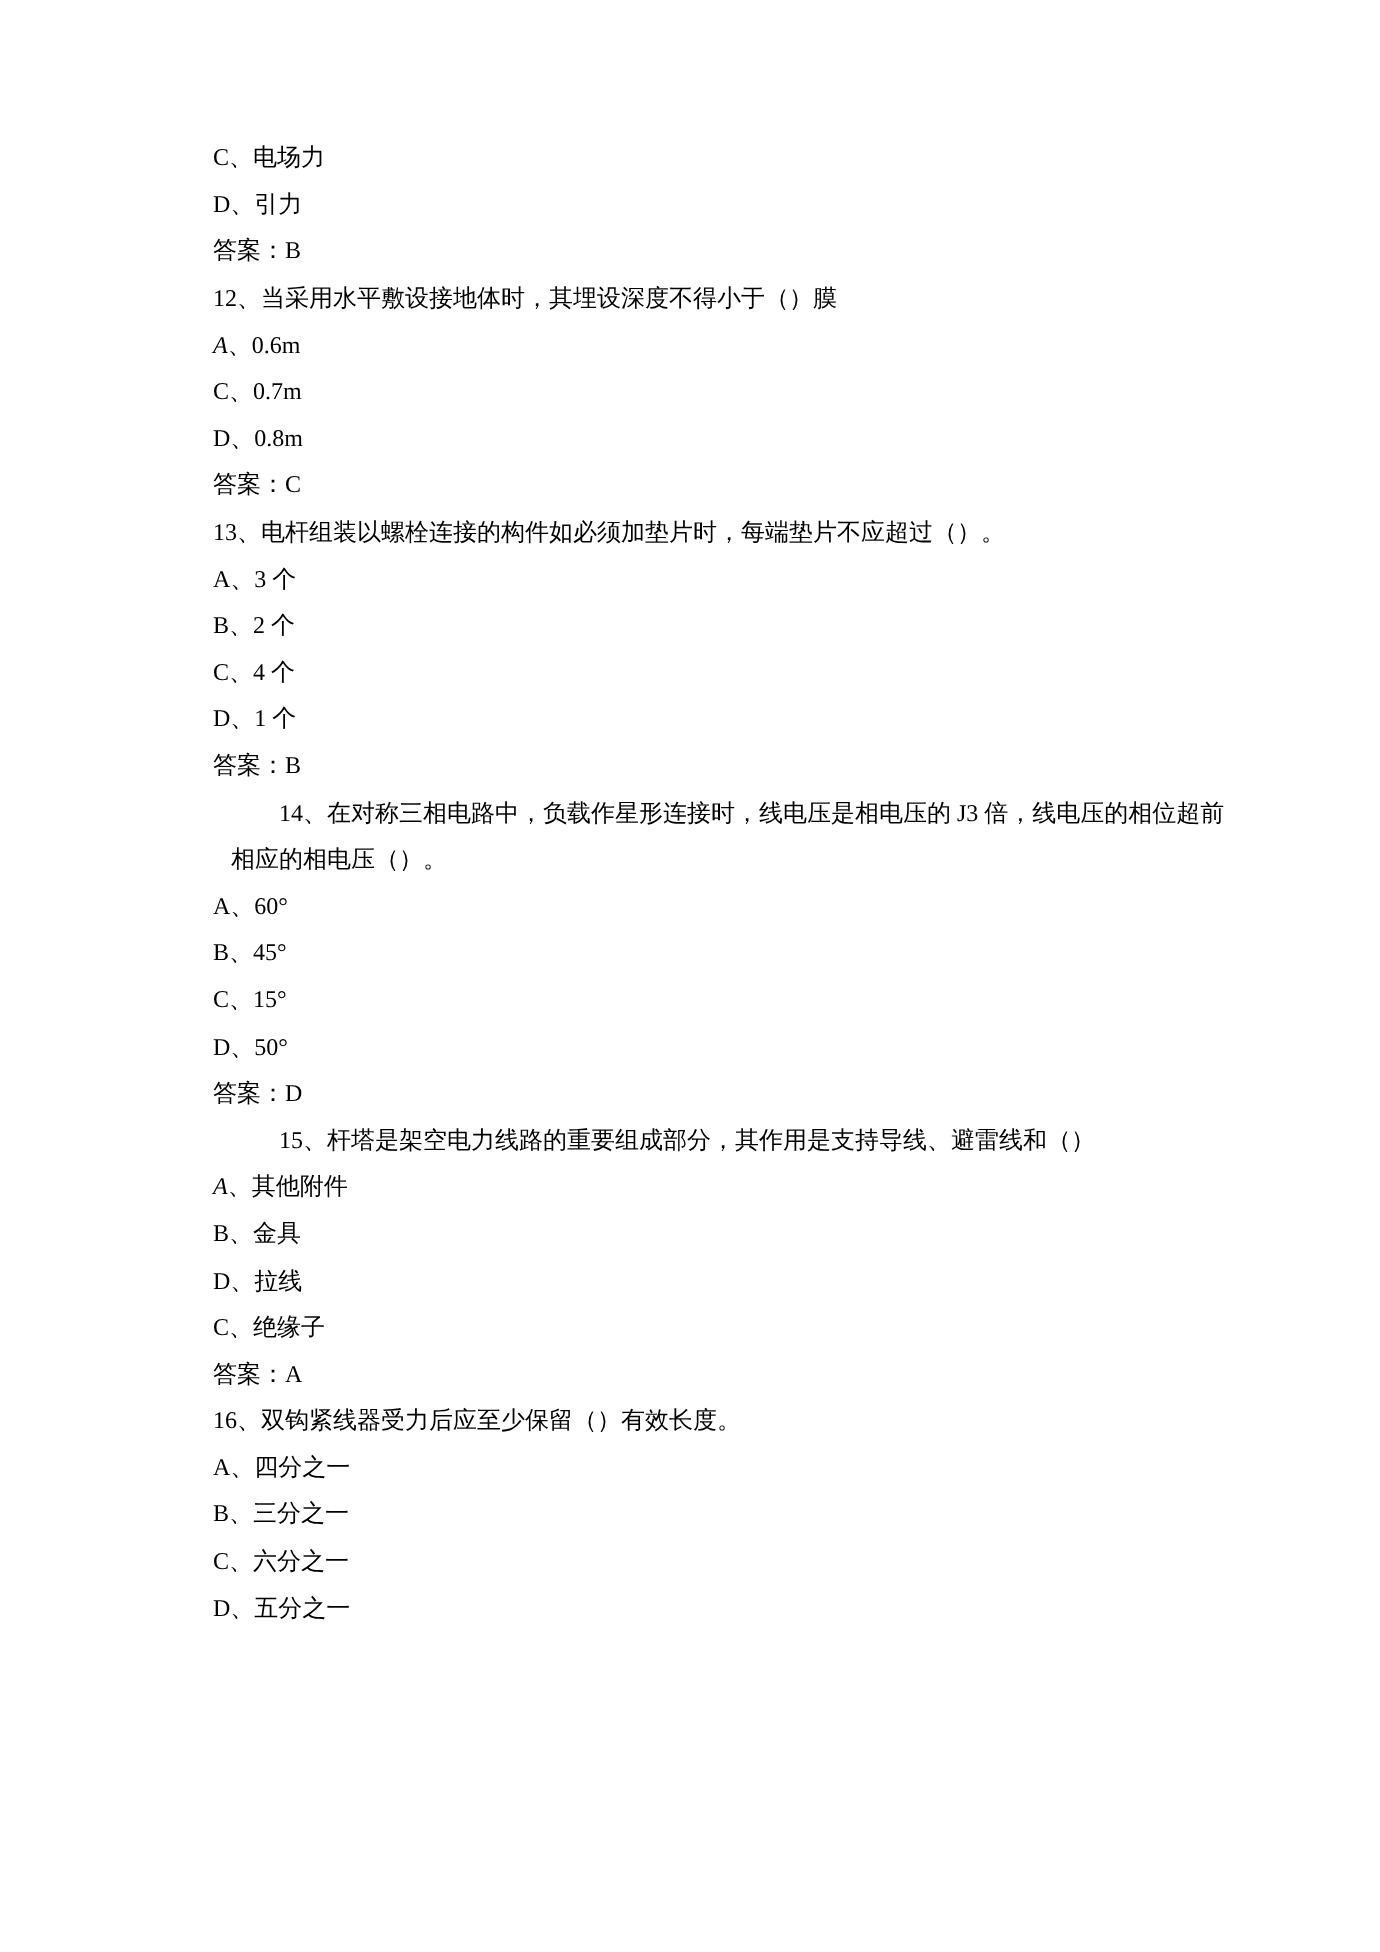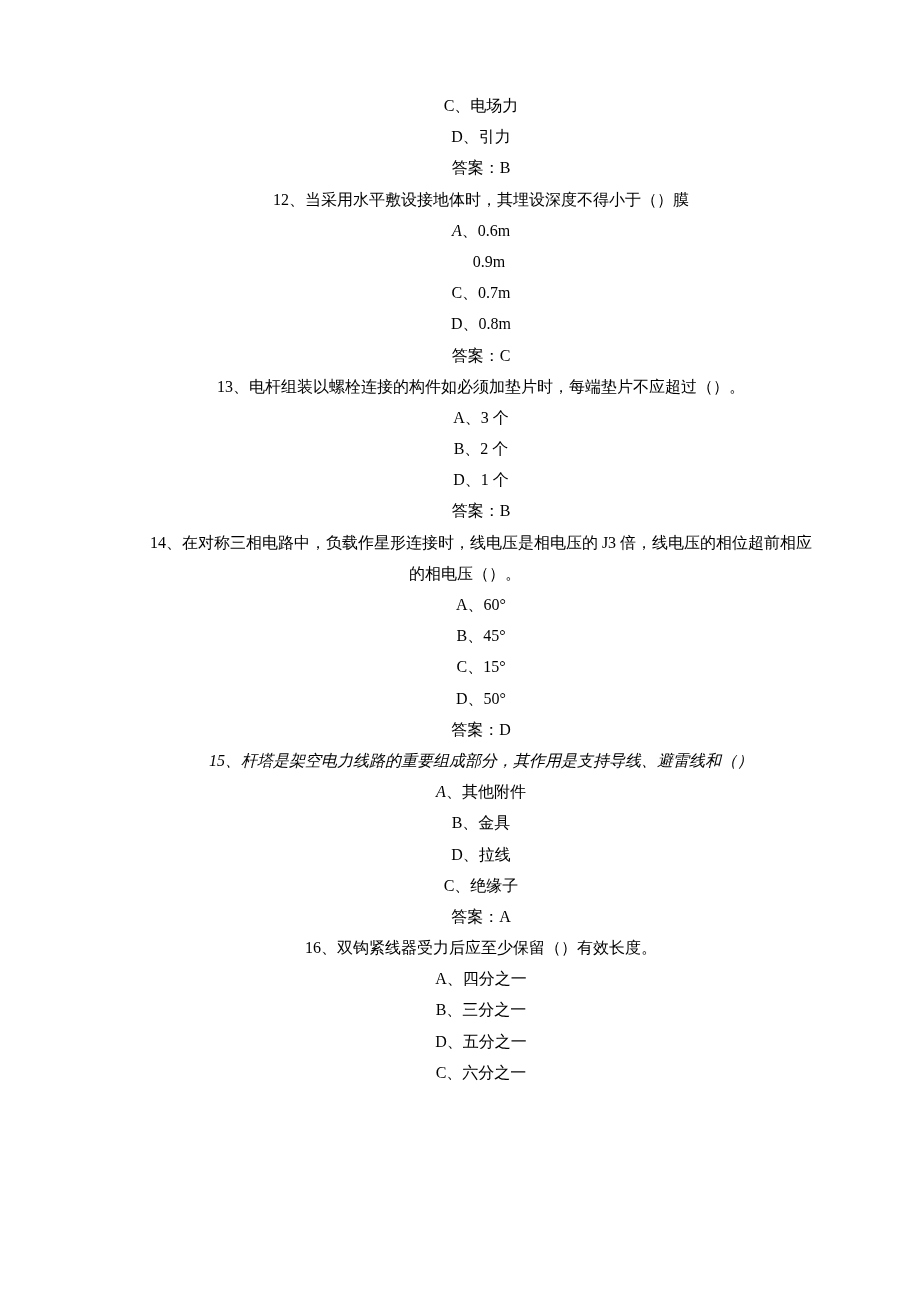--- a/index.html
+++ b/index.html
@@ -9,66 +9,66 @@
     font-family: "SimSun", "宋体", serif;
     font-size: 16px;
     color: #000;
     line-height: 1.95;
   }
   .page {
     width: 920px;
     min-height: 1301px;
     box-sizing: border-box;
     padding: 90px 100px 90px 110px;
-    text-align: center;
   }
   .line {
     text-indent: 2em;
     white-space: pre-wrap;
   }
   .line.noindent {
     text-indent: 0;
+    margin-left: 44px;
   }
   .italic-a {
     font-style: italic;
     font-family: "Times New Roman", serif;
   }
 </style>
 </head>
 <body>
 
 <div class="page" id="page-root">
     <div class="line">C、电场力</div>
     <div class="line">D、引力</div>
     <div class="line">答案：B</div>
     <div class="line">12、当采用水平敷设接地体时，其埋设深度不得小于（）膜</div>
     <div class="line"><span class="italic-a">A</span><span>、0.6m</span></div>
-    <div class="line">    0.9m</div>
     <div class="line">C、0.7m</div>
     <div class="line">D、0.8m</div>
     <div class="line">答案：C</div>
     <div class="line">13、电杆组装以螺栓连接的构件如必须加垫片时，每端垫片不应超过（）。</div>
     <div class="line">A、3 个</div>
     <div class="line">B、2 个</div>
+    <div class="line">C、4 个</div>
     <div class="line">D、1 个</div>
     <div class="line">答案：B</div>
     <div class="line noindent" style="white-space: normal; text-indent: 0px;">
       <div style="text-indent: 2em;">14、在对称三相电路中，负载作星形连接时，线电压是相电压的 J3 倍，线电压的相位超前相应的相电压（）。</div>
     </div>
     <div class="line">A、60°</div>
     <div class="line">B、45°</div>
     <div class="line">C、15°</div>
     <div class="line">D、50°</div>
     <div class="line">答案：D</div>
     <div class="line noindent" style="white-space: normal; text-indent: 0px;">
-      <div style="text-indent: 2em; font-style: italic;">15、杆塔是架空电力线路的重要组成部分，其作用是支持导线、避雷线和（）</div>
+      <div style="text-indent: 2em;">15、杆塔是架空电力线路的重要组成部分，其作用是支持导线、避雷线和（）</div>
     </div>
     <div class="line"><span class="italic-a">A</span><span>、其他附件</span></div>
     <div class="line">B、金具</div>
     <div class="line">D、拉线</div>
     <div class="line">C、绝缘子</div>
     <div class="line">答案：A</div>
     <div class="line">16、双钩紧线器受力后应至少保留（）有效长度。</div>
     <div class="line">A、四分之一</div>
     <div class="line">B、三分之一</div>
+    <div class="line">C、六分之一</div>
     <div class="line">D、五分之一</div>
-    <div class="line">C、六分之一</div>
   </div>
 
 </body></html>

